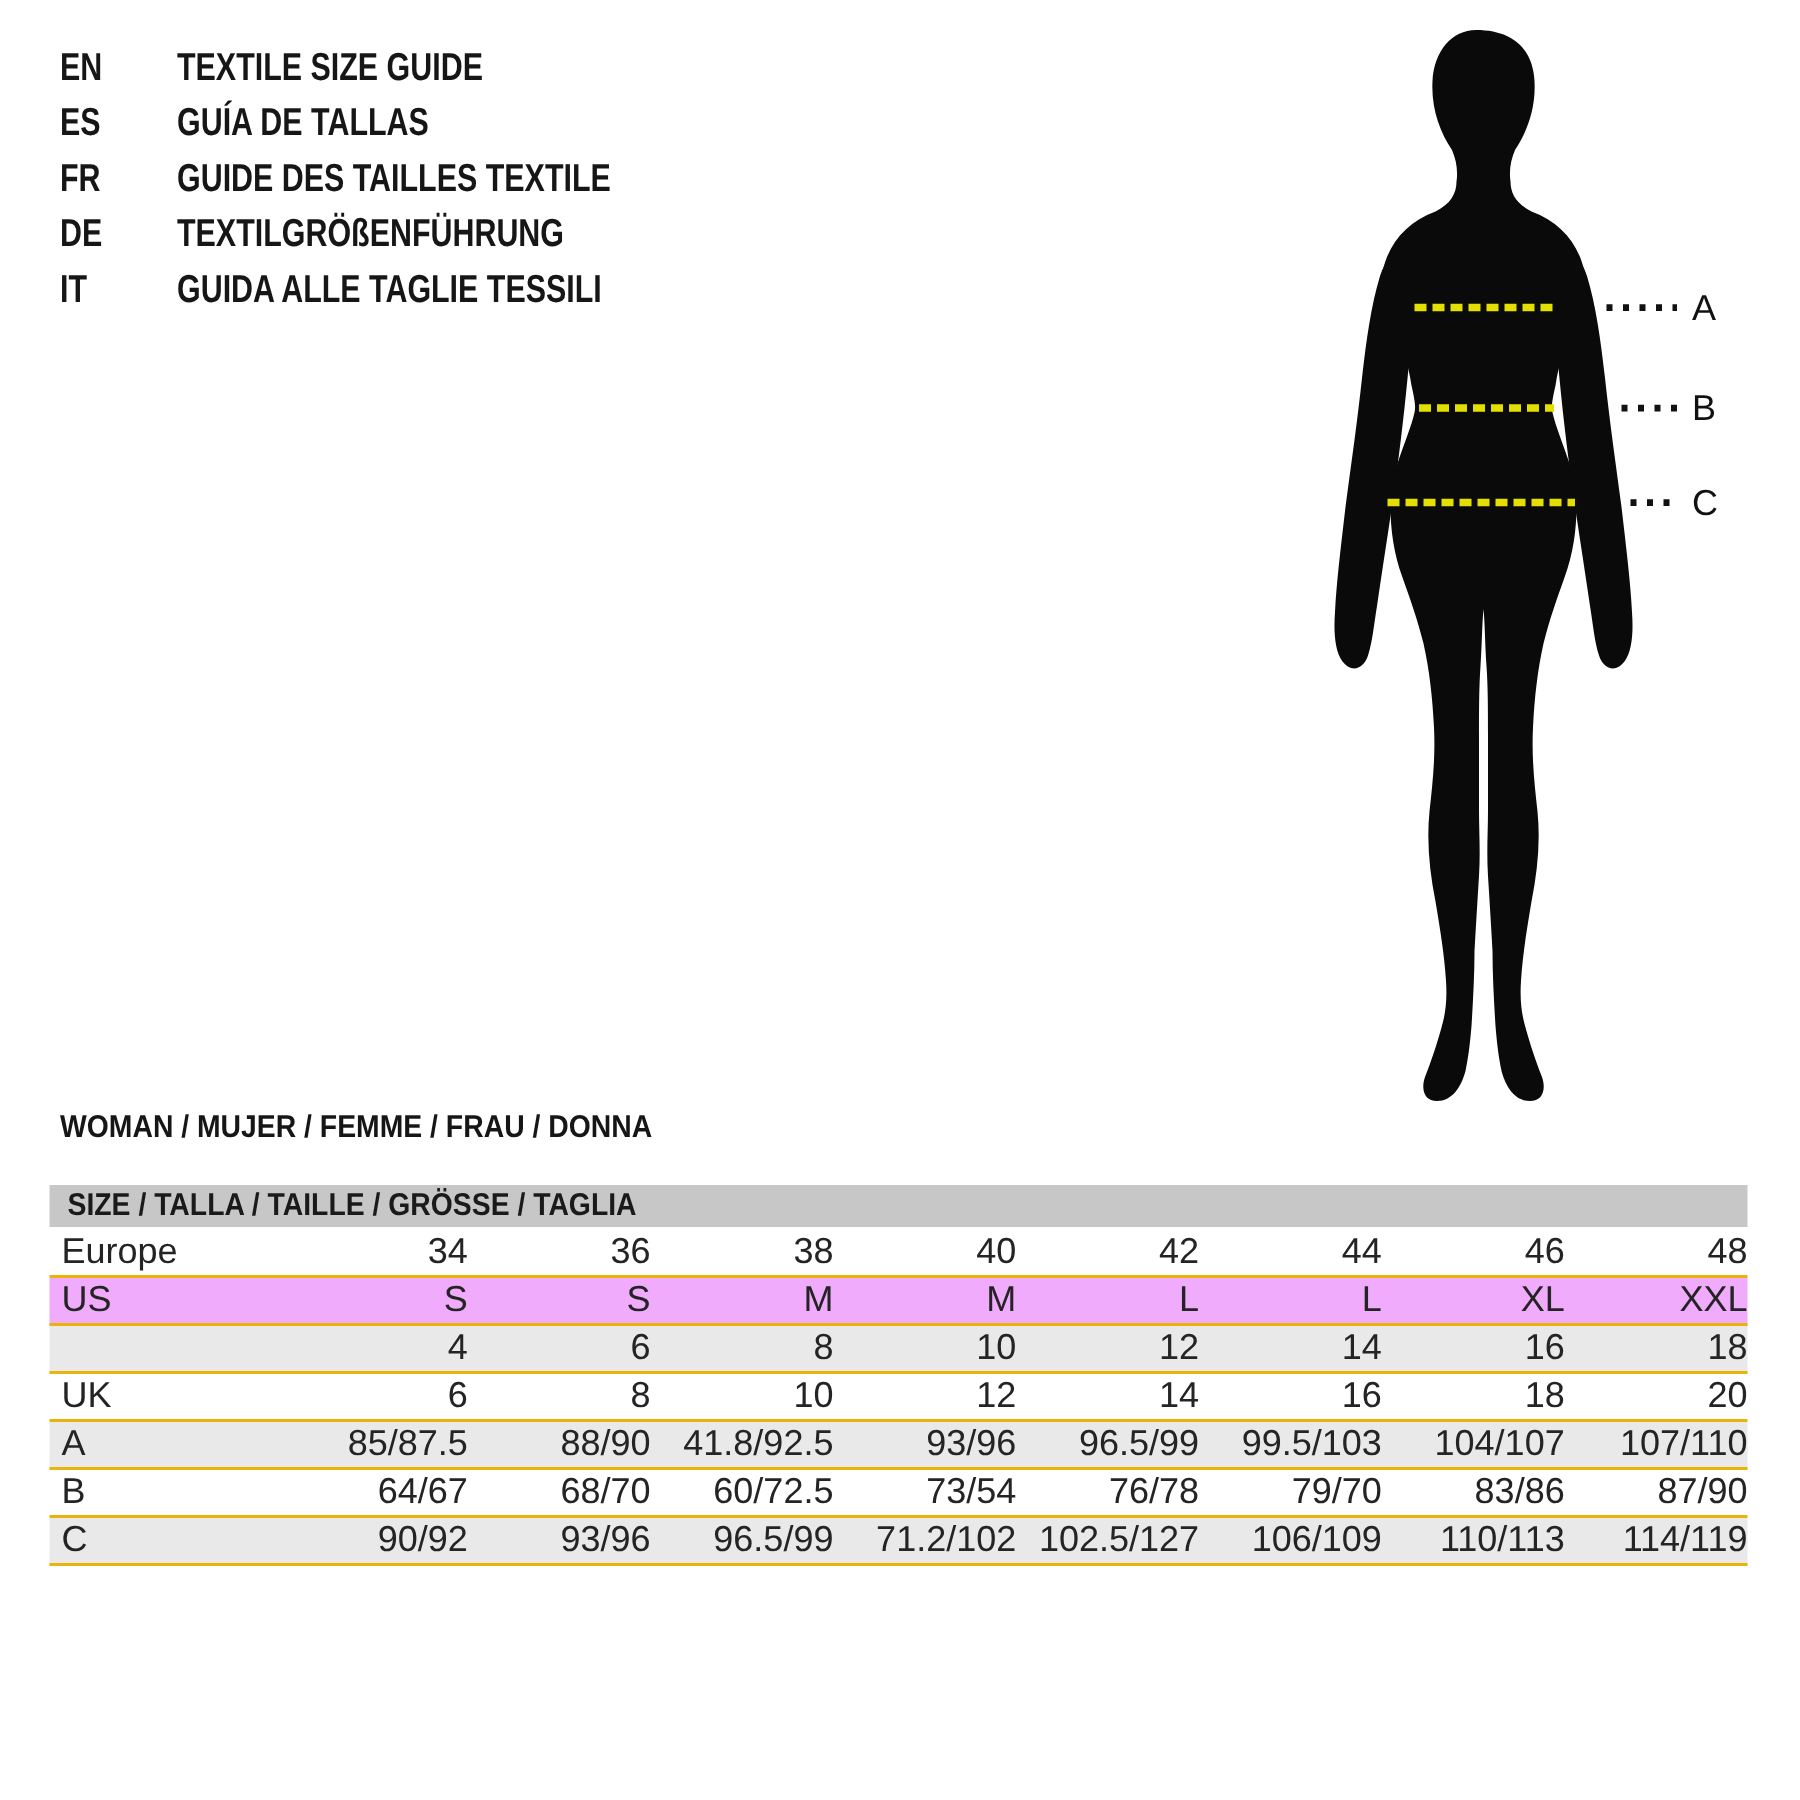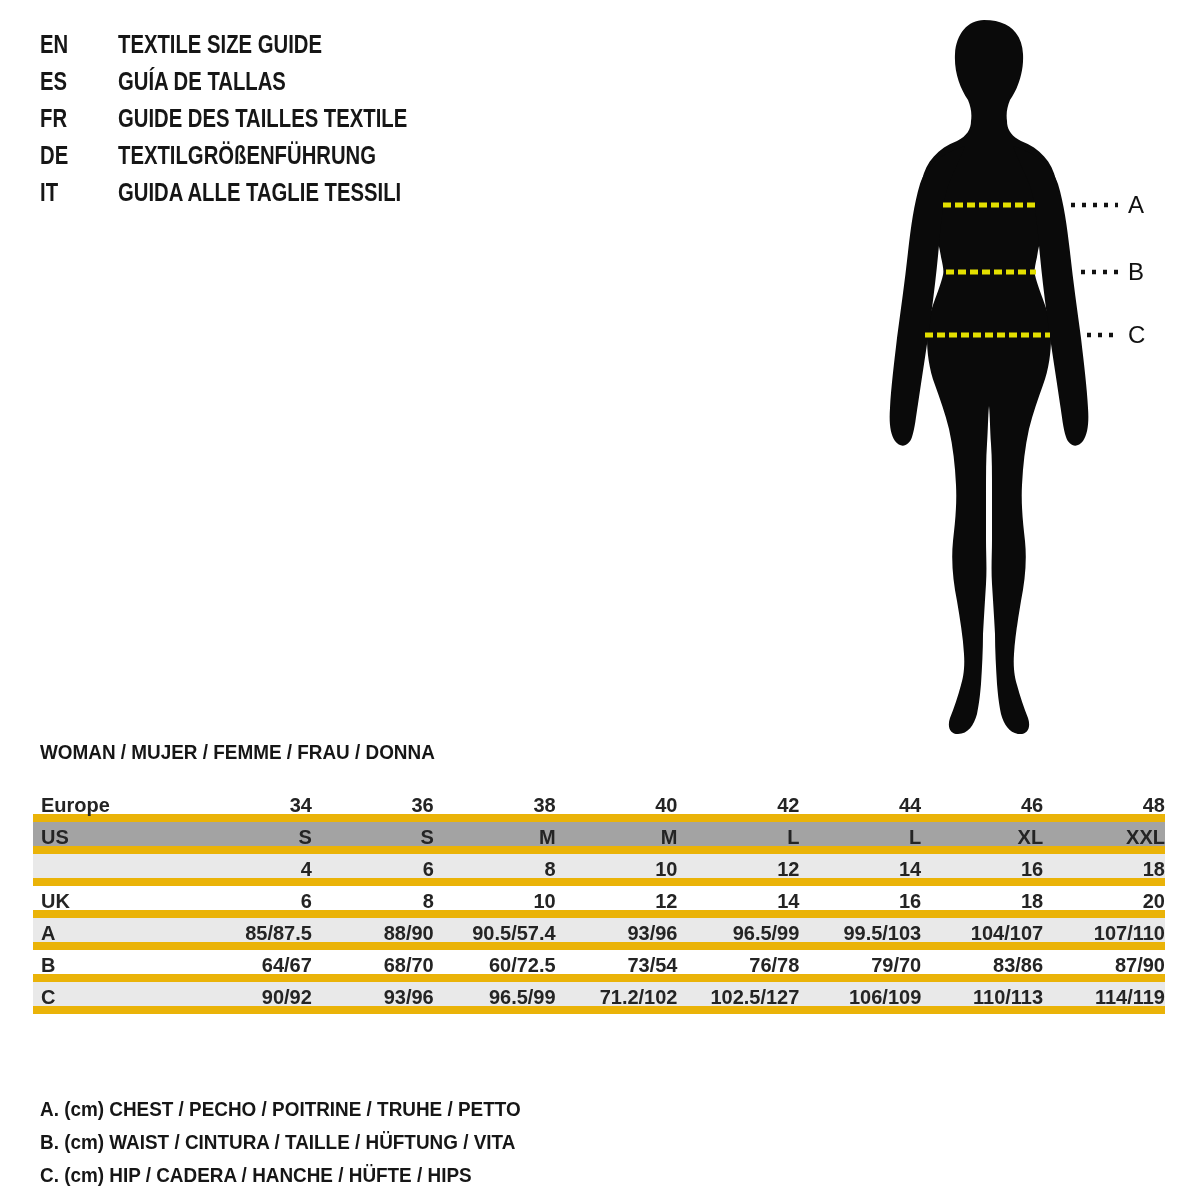--- a/index.html
+++ b/index.html
@@ -18,21 +18,21 @@
   
   .woman-title{position:absolute;left:40px;top:740px;font-size:21px;font-weight:bold;
                white-space:nowrap;transform:scaleX(0.9);transform-origin:left top;color:#161616;}
 
   
   .size-table{position:absolute;left:33px;top:790px;width:1132px;}
   .table-header{height:28px;line-height:28px;background:#c7c7c7;margin-bottom:2px;
                 font-size:21px;font-weight:bold;color:#1a1a1a;padding-left:12px;white-space:nowrap;}
   .cond{display:inline-block;transform:scaleX(0.9);transform-origin:left center;}
   .trow{display:grid;grid-template-columns:157px repeat(8,1fr);height:32px;line-height:30px;
-        font-size:20px;color:#242424;border-bottom:8px solid #eab308;box-sizing:border-box;font-weight:bold;}
+        font-size:24px;color:#242424;border-bottom:2px solid #eab308;box-sizing:border-box;}
   .trow.shaded{background:#e9e9e9;}
   .tlabel{padding-left:8px;text-align:left;}
   .tcell{text-align:right;}
 
   
   .legend{position:absolute;left:40px;top:1092px;}
   .legend-line{font-size:21px;font-weight:bold;line-height:33px;white-space:nowrap;
                transform:scaleX(0.9);transform-origin:left top;color:#161616;}
 
   .marker-letter{font-family:"Liberation Sans",sans-serif;font-size:24px;fill:#111111;}
@@ -107,33 +107,36 @@
 
       <text class="marker-letter" x="250" y="207">A</text>
       <text class="marker-letter" x="250" y="274">B</text>
       <text class="marker-letter" x="250" y="337">C</text>
     </svg>
   </div>
 
   <div class="woman-title">WOMAN / MUJER / FEMME / FRAU / DONNA</div>
 
   <div class="size-table">
+    <div class="table-header" style="background: rgb(199, 199, 199);">
+      <span class="cond">SIZE / TALLA / TAILLE / GRÖSSE / TAGLIA</span>
+    </div>
     <div id="table-rows">
         <div class="trow">
           <div class="tlabel">Europe</div>
           <div class="tcell">34</div>
           <div class="tcell">36</div>
           <div class="tcell">38</div>
           <div class="tcell">40</div>
           <div class="tcell">42</div>
           <div class="tcell">44</div>
           <div class="tcell">46</div>
           <div class="tcell">48</div>
         </div>
-        <div class="trow shaded" style="background: #a3a3a3;">
+        <div class="trow shaded" style="background: #f0abfc;">
           <div class="tlabel">US</div>
           <div class="tcell">S</div>
           <div class="tcell">S</div>
           <div class="tcell">M</div>
           <div class="tcell">M</div>
           <div class="tcell">L</div>
           <div class="tcell">L</div>
           <div class="tcell">XL</div>
           <div class="tcell">XXL</div>
         </div>
@@ -156,21 +159,21 @@
           <div class="tcell">12</div>
           <div class="tcell">14</div>
           <div class="tcell">16</div>
           <div class="tcell">18</div>
           <div class="tcell">20</div>
         </div>
         <div class="trow shaded" style="background: rgb(233, 233, 233);">
           <div class="tlabel">A</div>
           <div class="tcell">85/87.5</div>
           <div class="tcell">88/90</div>
-          <div class="tcell">90.5/57.4</div>
+          <div class="tcell">41.8/92.5</div>
           <div class="tcell">93/96</div>
           <div class="tcell">96.5/99</div>
           <div class="tcell">99.5/103</div>
           <div class="tcell">104/107</div>
           <div class="tcell">107/110</div>
         </div>
         <div class="trow">
           <div class="tlabel">B</div>
           <div class="tcell">64/67</div>
           <div class="tcell">68/70</div>
@@ -188,19 +191,14 @@
           <div class="tcell">96.5/99</div>
           <div class="tcell">71.2/102</div>
           <div class="tcell">102.5/127</div>
           <div class="tcell">106/109</div>
           <div class="tcell">110/113</div>
           <div class="tcell">114/119</div>
         </div>
       </div>
   </div>
 
-  <div class="legend" id="legend">
-      <div class="legend-line">A. (cm) CHEST / PECHO / POITRINE / TRUHE / PETTO</div>
-      <div class="legend-line">B. (cm) WAIST / CINTURA / TAILLE / HÜFTUNG / VITA</div>
-      <div class="legend-line">C. (cm) HIP / CADERA / HANCHE / HÜFTE / HIPS</div>
-    </div>
 
 </div>
 
 </body></html>

